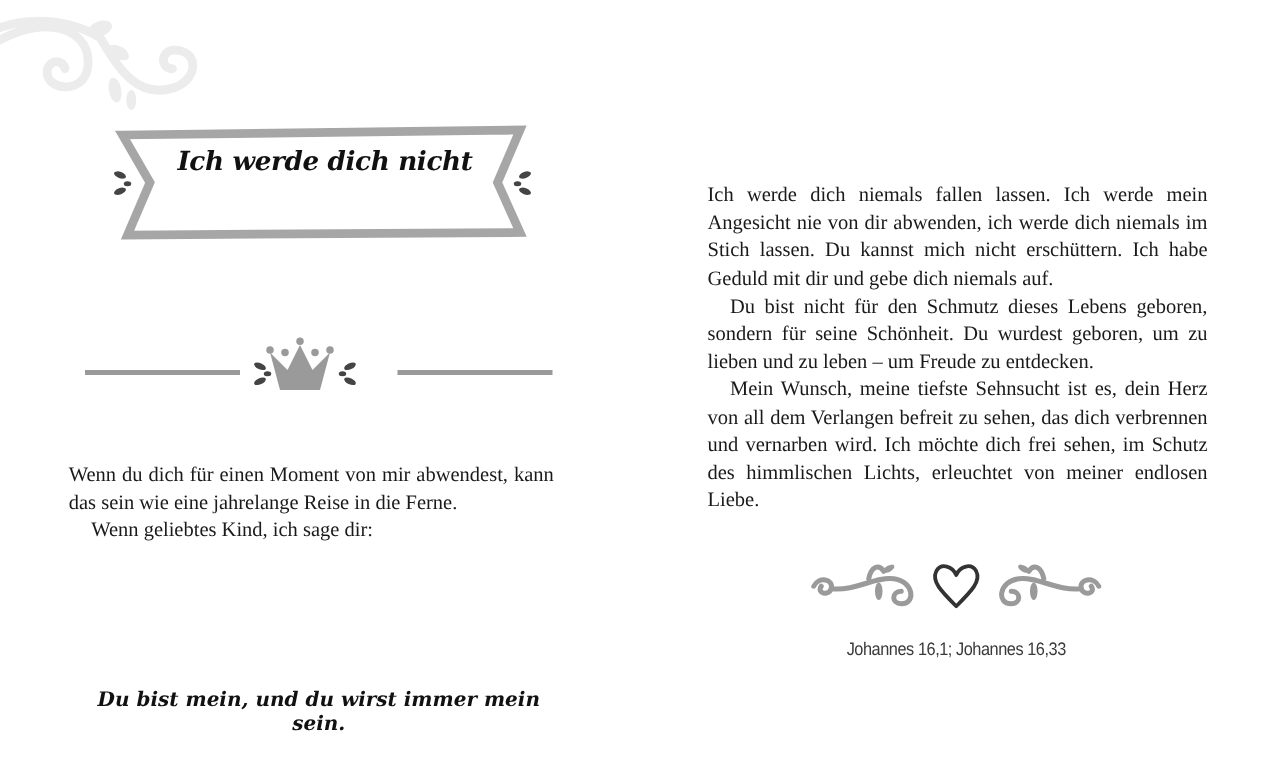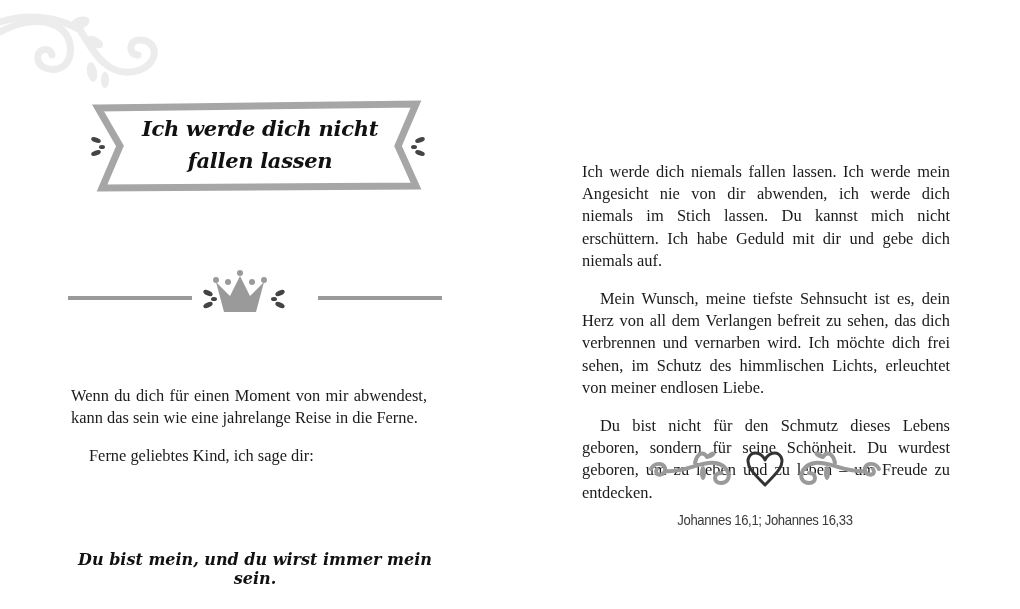--- a/index.html
+++ b/index.html
@@ -9,21 +9,21 @@
   .left { left:0; width:510px; }
   .right { left:510px; width:510px; }
   .swirl { position:absolute; left:0; top:0; }
   .banner { position:absolute; left:88px; top:100px; width:340px; height:92px; }
   .banner-title { position:absolute; left:120px; top:113px; width:280px; text-align:center;
     font-family:"DejaVu Serif", serif; font-style:italic; font-weight:bold; font-size:21px;
     line-height:32px; color:#111; letter-spacing:-0.3px; }
   .divider { position:absolute; left:66px; top:262px; width:378px; height:56px; }
   .body-text { position:absolute; font-family:"Liberation Serif", serif; font-size:16.4px;
     line-height:22.2px; color:#1a1a1a; text-align:justify; }
-  .body-text p { margin:16px; }
+  .body-text p { margin:0; }
   .body-text p.indent { text-indent:18px; }
   .lt { left:55px; top:369px; width:388px; }
   .rt { left:566px; top:145px; width:400px; }
   .closing { position:absolute; left:55px; top:550px; width:400px; text-align:center;
     font-family:"DejaVu Serif", serif; font-style:italic; font-weight:bold; font-size:16px;
     color:#111; }
   .ornament { position:absolute; left:645px; top:443px; width:240px; height:50px; }
   .reference { position:absolute; left:640px; top:512px; width:250px; text-align:center;
     font-family:"Liberation Sans", sans-serif; font-size:14.5px; color:#3a3a3a;
     letter-spacing:-0.4px; transform:scaleX(0.9); }
@@ -53,21 +53,20 @@
       <ellipse cx="8" cy="40" rx="5" ry="2.5" transform="rotate(20 8 40)"></ellipse>
       <ellipse cx="8" cy="53" rx="5" ry="2.5" transform="rotate(-20 8 53)"></ellipse>
       <ellipse cx="14" cy="47" rx="3" ry="2"></ellipse>
       <ellipse cx="332" cy="40" rx="5" ry="2.5" transform="rotate(-20 332 40)"></ellipse>
       <ellipse cx="332" cy="53" rx="5" ry="2.5" transform="rotate(20 332 53)"></ellipse>
       <ellipse cx="326" cy="47" rx="3" ry="2"></ellipse>
     </g>
   </svg>
   <div class="banner-title">
     <div>Ich werde dich nicht</div>
-    <div>fallen lassen</div>
   </div>
 
   <svg class="divider" viewBox="0 0 378 56">
     <rect x="2" y="34" width="124" height="4" fill="#9a9a9a"></rect>
     <rect x="252" y="34" width="124" height="4" fill="#9a9a9a"></rect>
     <path d="M150,20 L164,34 L174,14 L184,34 L198,20 L190,50 L158,50 Z" fill="#9a9a9a"></path>
     <circle cx="150" cy="18" r="3" fill="#9a9a9a"></circle>
     <circle cx="162" cy="20" r="3" fill="#9a9a9a"></circle>
     <circle cx="174" cy="11" r="3" fill="#9a9a9a"></circle>
     <circle cx="186" cy="20" r="3" fill="#9a9a9a"></circle>
@@ -77,32 +76,32 @@
       <ellipse cx="142" cy="43" rx="5" ry="2.5" transform="rotate(-25 142 43)"></ellipse>
       <ellipse cx="148" cy="37" rx="3" ry="2"></ellipse>
       <ellipse cx="214" cy="31" rx="5" ry="2.5" transform="rotate(-25 214 31)"></ellipse>
       <ellipse cx="214" cy="43" rx="5" ry="2.5" transform="rotate(25 214 43)"></ellipse>
       <ellipse cx="208" cy="37" rx="3" ry="2"></ellipse>
     </g>
   </svg>
 
   <div class="body-text lt">
     <p>Wenn du dich für einen Moment von mir abwendest, kann das sein wie eine jahrelange Reise in die Ferne.</p>
-    <p class="indent">Ferne geliebtes Kind, ich sage dir:</p>
+    <p class="indent">Wenn geliebtes Kind, ich sage dir:</p>
   </div>
 
   <div class="closing">Du bist mein, und du wirst immer mein sein.</div>
 </div>
 
 <div class="page right"></div>
 
 <div class="body-text rt">
   <p>Ich werde dich niemals fallen lassen. Ich werde mein Angesicht nie von dir abwenden, ich werde dich niemals im Stich lassen. Du kannst mich nicht erschüttern. Ich habe Geduld mit dir und gebe dich niemals auf.</p>
+  <p class="indent">Du bist nicht für den Schmutz dieses Lebens geboren, sondern für seine Schönheit. Du wurdest geboren, um zu lieben und zu leben – um Freude zu entdecken.</p>
   <p class="indent">Mein Wunsch, meine tiefste Sehnsucht ist es, dein Herz von all dem Verlangen befreit zu sehen, das dich verbrennen und vernarben wird. Ich möchte dich frei sehen, im Schutz des himmlischen Lichts, erleuchtet von meiner endlosen Liebe.</p>
-  <p class="indent">Du bist nicht für den Schmutz dieses Lebens geboren, sondern für seine Schönheit. Du wurdest geboren, um zu lieben und zu leben – um Freude zu entdecken.</p>
 </div>
 
 <svg class="ornament" viewBox="0 0 240 50">
   <g fill="none" stroke="#9a9a9a" stroke-width="4" stroke-linecap="round">
     <path d="M6,26 C10,18 22,20 20,28 C18,34 8,32 12,26"></path>
     <path d="M20,28 C40,30 55,18 70,20 C86,22 88,40 76,40 C68,40 68,30 76,30"></path>
     <path d="M50,20 C52,10 58,8 62,14"></path>
     <path d="M234,26 C230,18 218,20 220,28 C222,34 232,32 228,26"></path>
     <path d="M220,28 C200,30 185,18 170,20 C154,22 152,40 164,40 C172,40 172,30 164,30"></path>
     <path d="M190,20 C188,10 182,8 178,14"></path>

